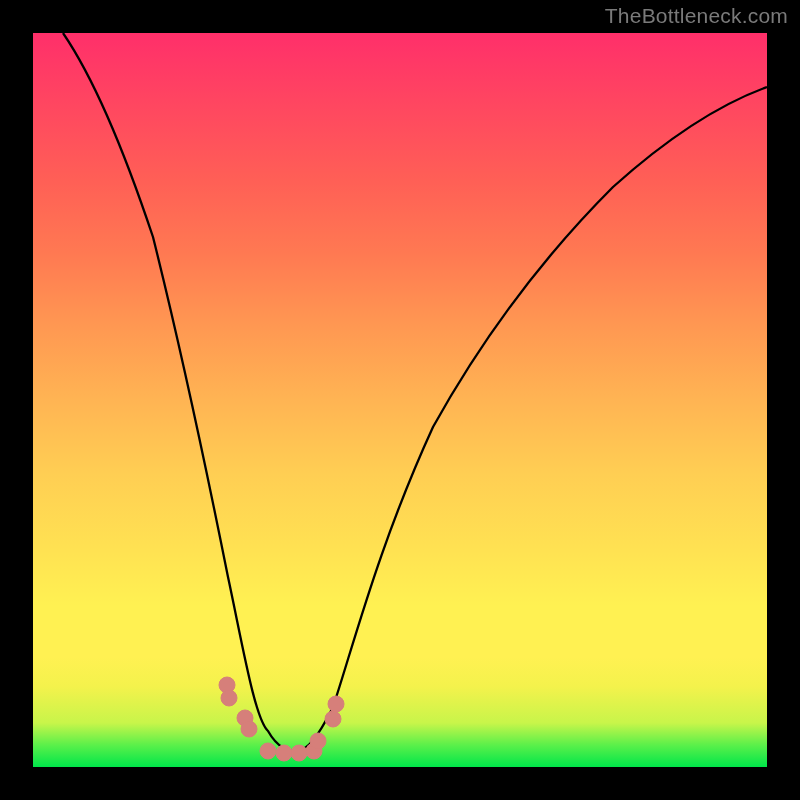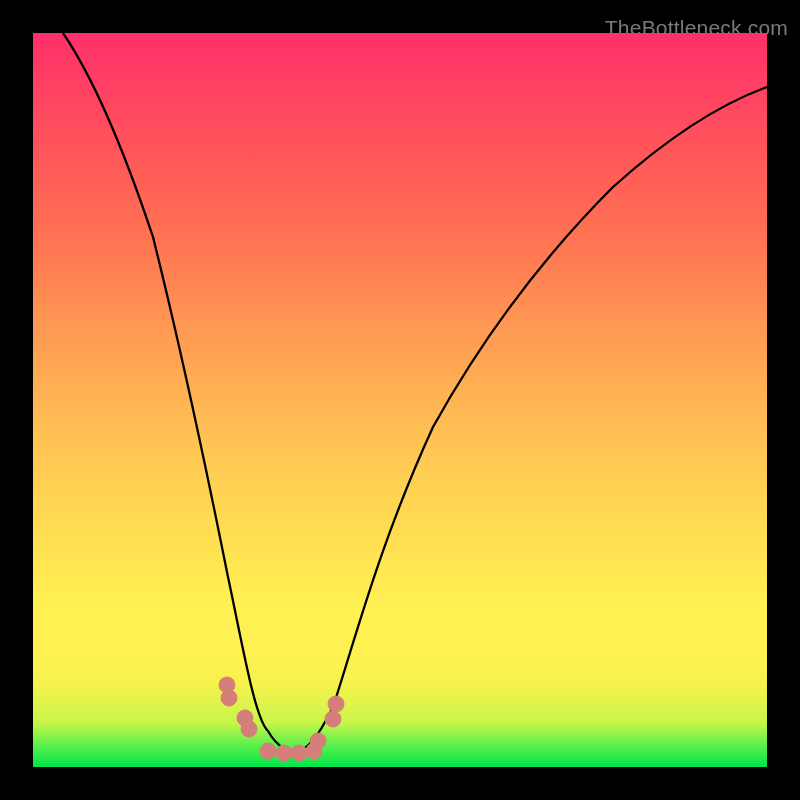--- a/index.html
+++ b/index.html
@@ -47,21 +47,21 @@
     );
   }
   svg.curve {
     position: absolute;
     inset: 0;
     width: 100%;
     height: 100%;
   }
   .watermark {
     position: absolute;
-    top: 16px;
+    top: 4px;
     right: 12px;
     color: #7a7a7a;
     font-size: 21px;
     letter-spacing: 0.2px;
   }
 </style>
 </head>
 <body>
 
 <div class="frame">

